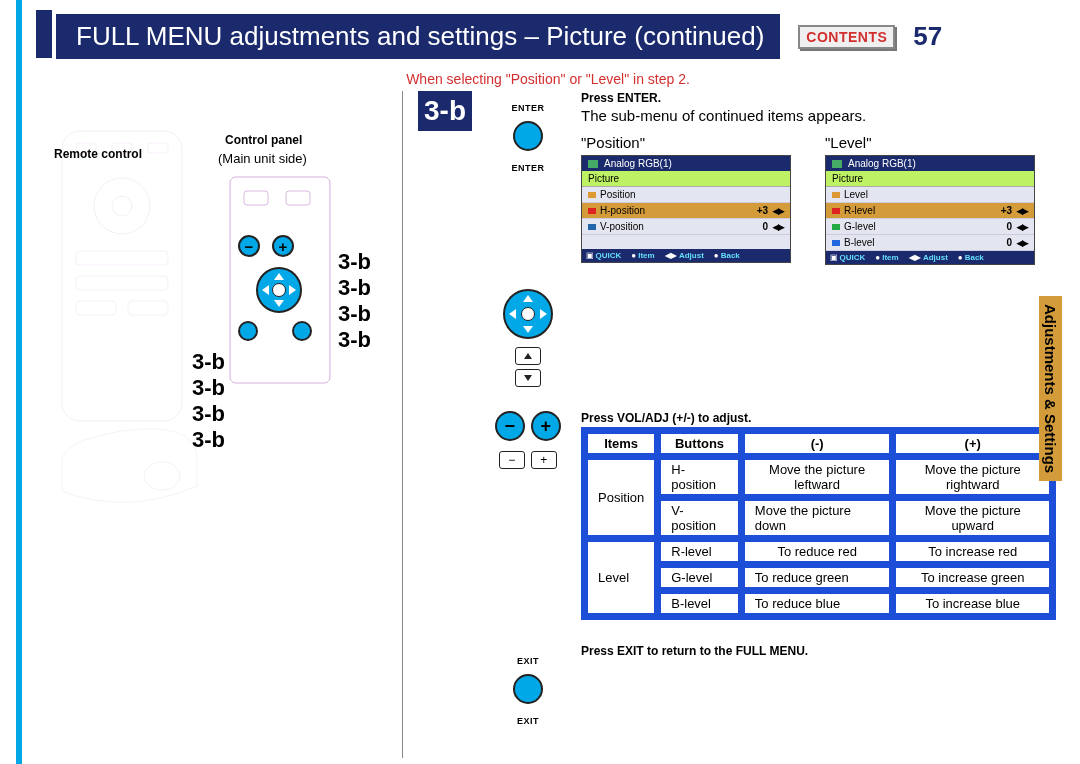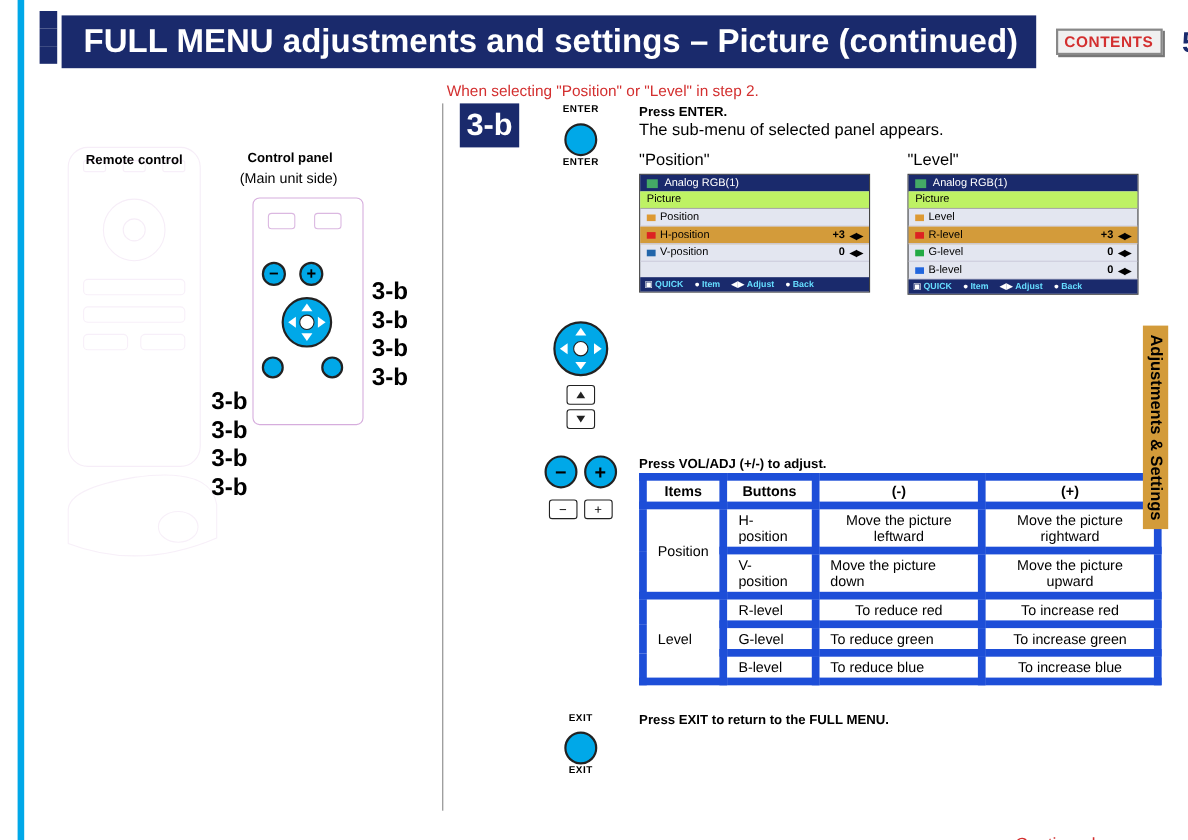--- a/index.html
+++ b/index.html
@@ -26,22 +26,22 @@
   .navy-blocks { position: absolute; left: 36px; top: 10px; }
   .nb { width: 16px; height: 16px; background: var(--navy); display: block; margin-bottom: 0; }
   .header {
     margin-left: 16px;
     display: flex; align-items: center;
     gap: 18px;
   }
   .h-title {
     background: var(--navy);
     color: #fff;
-    font-size: 30px;
-    font-weight: bold;
+    font-size: 26px;
+    font-weight: normal;
     padding: 7px 16px 7px 20px;
     flex: 0 0 auto;
     white-space: nowrap;
   }
   .contents-btn {
     display: inline-block;
     border: 2px solid #888;
     background: #f0f0f0;
     color: var(--red);
     padding: 2px 6px;
@@ -54,38 +54,38 @@
   .note-red { color: var(--red); font-size: 14px; text-align: center; margin: 12px 0 4px; }
   .body-cols { display: flex; gap: 12px; }
   .left-col { width: 350px; flex: 0 0 350px; position: relative; min-height: 560px; }
   .sep-line { width: 1px; background: #888; align-self: stretch; }
   .right-col { flex: 1; }
   .dev-img {
     position: absolute; left: 12px; top: 30px; opacity: .25;
   }
   .dev-img svg { }
   .left-labels { position: relative; }
-  .lbl-remote { position: absolute; left: 14px; top: 44px; font-size: 12px; font-weight: bold; margin-left: 24px; }
+  .lbl-remote { position: absolute; left: 14px; top: 56px; font-size: 12px; font-weight: bold; }
   .lbl-panel  { position: absolute; left: 185px; top: 42px; font-size: 12px; font-weight: bold; }
   .lbl-sub    { position: absolute; left: 178px; top: 60px; font-size: 13px; }
   .callouts-right { position: absolute; left: 298px; top: 158px; }
   .callouts-right span, .callouts-left span { display: block; font-size: 22px; font-weight: bold; line-height: 26px; }
   .callouts-left  { position: absolute; left: 152px; top: 258px; }
 
   
   .rrow { display: flex; gap: 18px; margin-bottom: 24px; align-items: flex-start; }
   .step-chip {
     width: 60px; min-width: 60px; text-align: center;
   }
   .step-chip .lg {
     background: var(--navy); color: #fff; font-size: 28px; font-weight: bold;
     padding: 4px 6px; display: inline-block;
   }
   .btn-col { width: 70px; min-width:70px; display: flex; flex-direction: column; align-items: center; font-size: 9px; letter-spacing: .5px; }
-  .small-cap { font-size: 9px; font-weight: bold; margin-top: 0; margin-bottom: 8px; }
+  .small-cap { font-size: 9px; font-weight: bold; margin-top: 12px; margin-bottom: 8px; }
   .circle {
     width: 30px; height: 30px; border-radius: 50%;
     border: 2px solid #222; display: flex; align-items: center; justify-content: center;
     font-size: 18px; font-weight: bold; color: #000;
   }
   .cyan-fill { background: var(--cyan); }
   .pad { width: 50px; height: 50px; border: 2px solid #222; border-radius: 50%; background: var(--cyan); position: relative; display:flex; align-items:center; justify-content:center; }
   .pad .c { width: 14px; height: 14px; background: #fff; border: 1.5px solid #222; border-radius: 50%; }
   .tri { width:0;height:0;border-style:solid;position:absolute;}
   .pad .u { border-width:0 5px 7px 5px; border-color:transparent transparent #fff; top:4px; left:50%; transform:translateX(-50%);}
@@ -218,21 +218,21 @@
 
       <div class="rrow">
         <div class="step-chip"><span class="lg">3-b</span></div>
         <div class="btn-col">
           <span class="small-cap">ENTER</span>
           <span class="circle cyan-fill"></span>
           <span class="small-cap">ENTER</span>
         </div>
         <div>
           <p class="h3">Press ENTER.</p>
-          <p class="sub">The sub-menu of selected panel appears.</p>
+          <p class="sub">The sub-menu of continued items appears.</p>
           <div class="submenus">
             <div>
               <div class="subm-cap">"Position"</div>
               <div class="subm-box">
                 <div class="subm-top">
                     <span class="sqicon"></span>
                     <span>Analog RGB(1)</span>
                   </div>
                 <div class="subm-sec">Picture</div>
                 <div class="subm-row">

